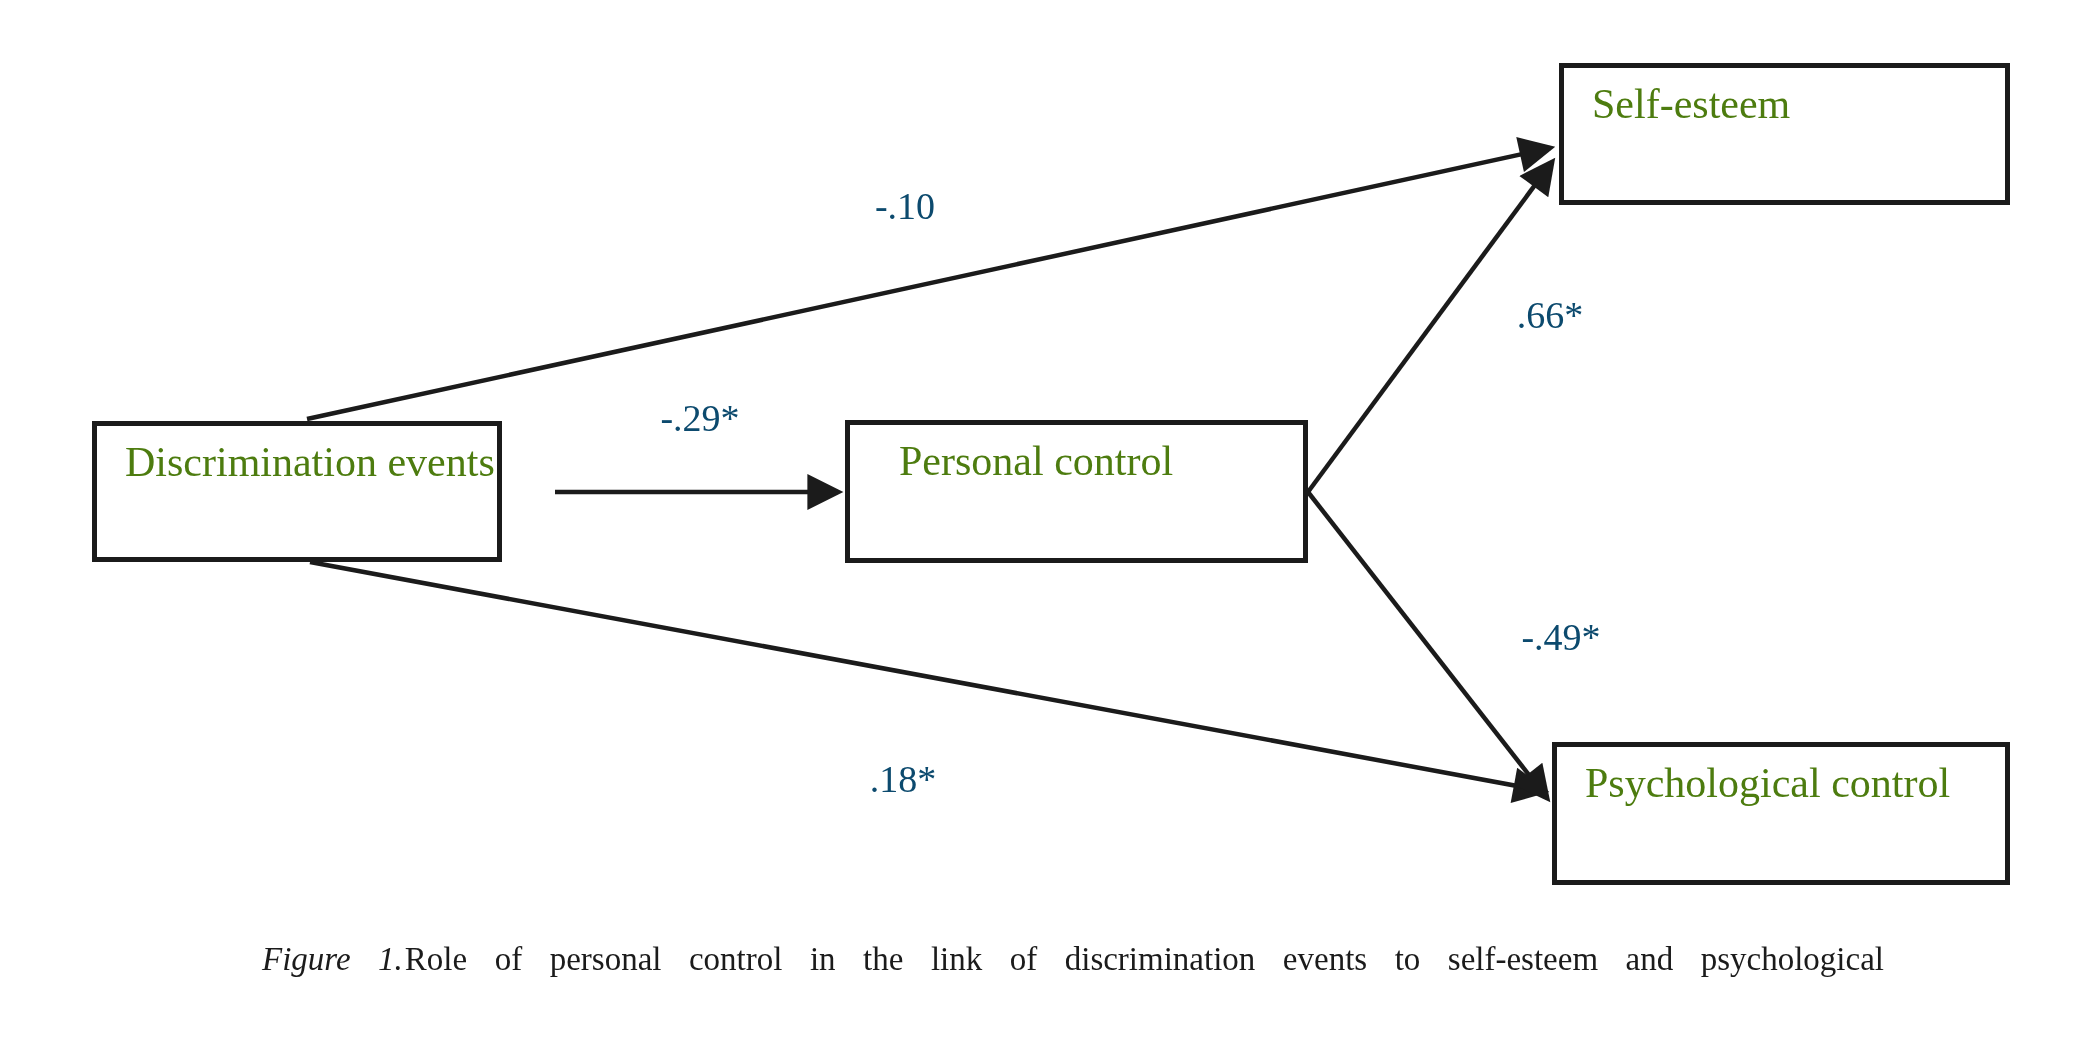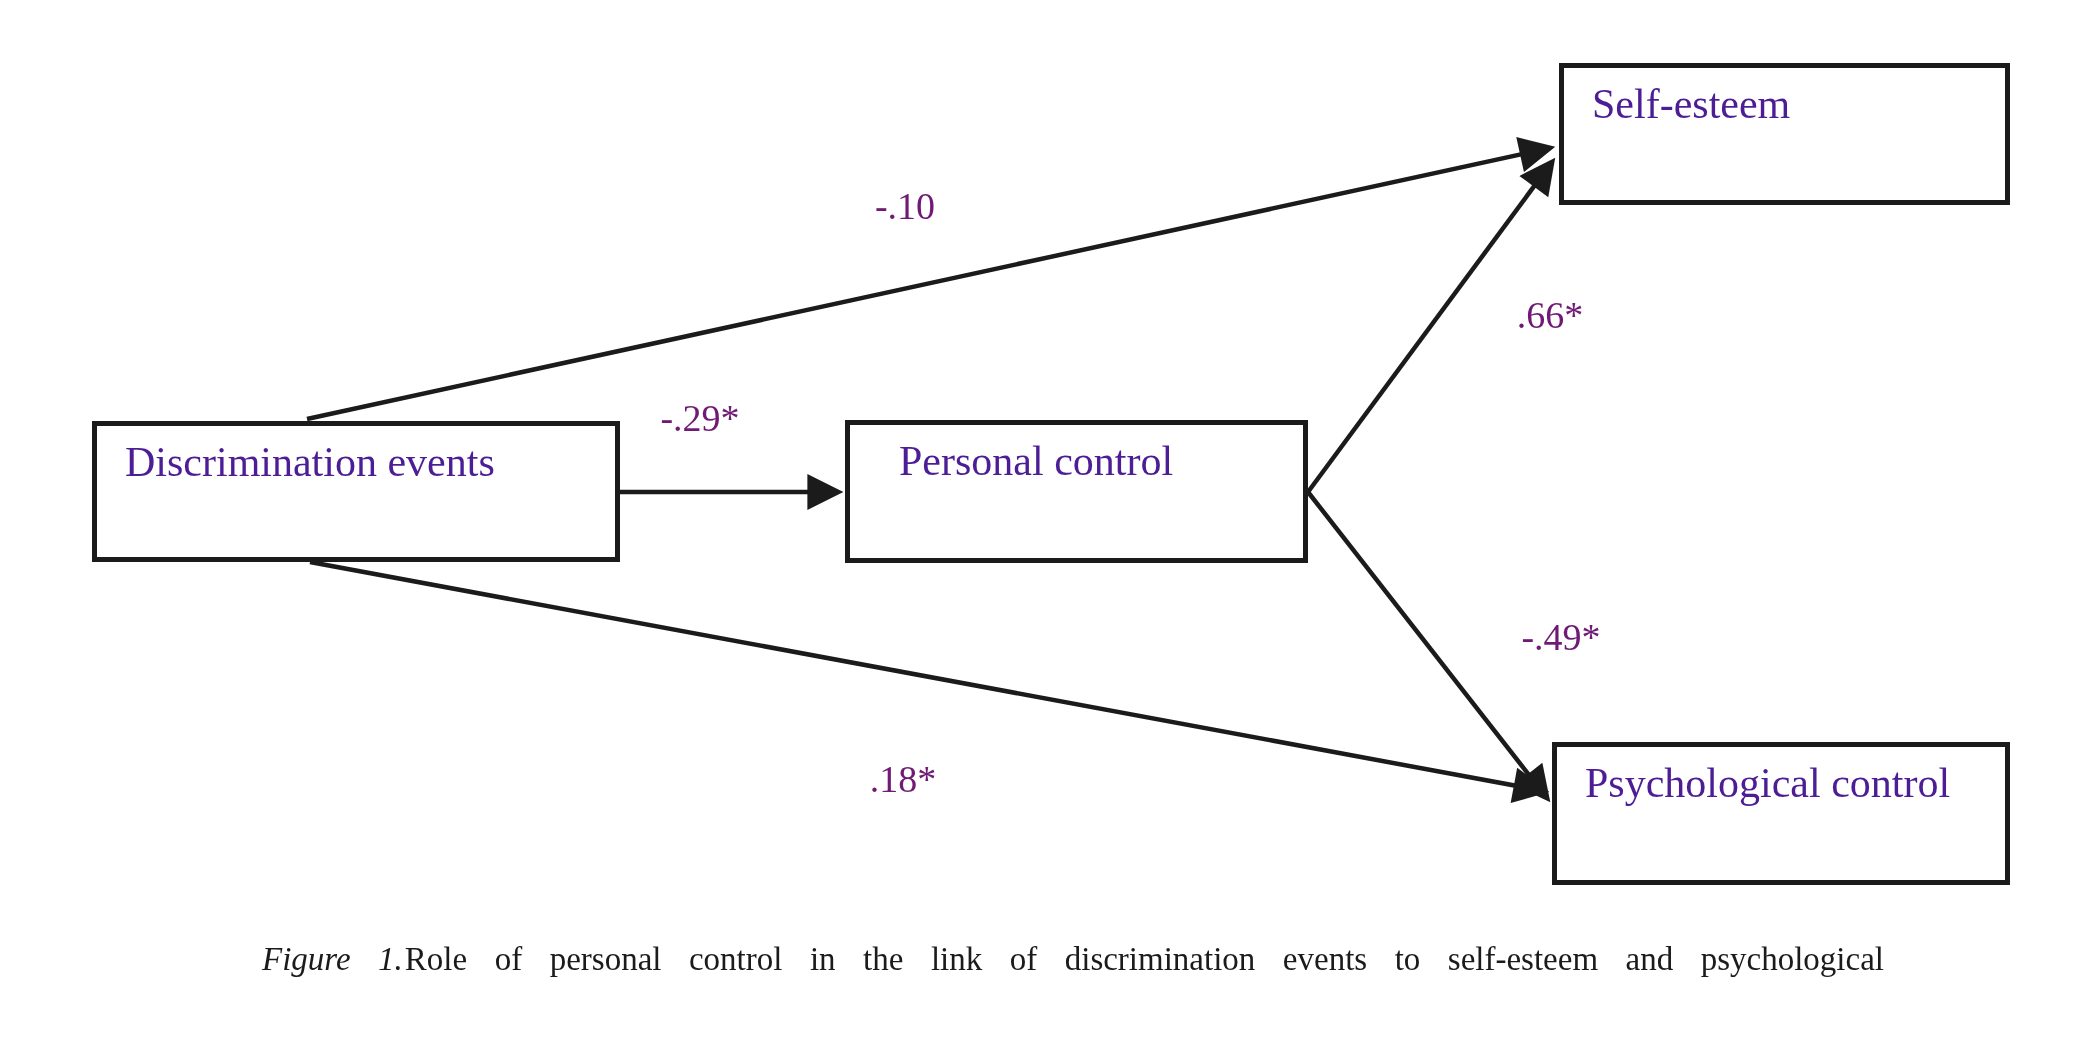--- a/index.html
+++ b/index.html
@@ -33,33 +33,33 @@
     box-sizing: border-box;
     border: 5px solid #1b1b1b;
     background: #ffffff;
   }
   .node .node-label {
     display: block;
     padding: 12px 0 0 28px;
     font-size: 42px;
     line-height: 1.15;
     white-space: nowrap;
-    color: #4c1d95;
+    color: #4d7c0f;
   }
-  .node-discrimination { left: 92px;  top: 421px; width: 528px; height: 141px; }
+  .node-discrimination { left: 92px;  top: 421px; width: 410px; height: 141px; }
   .node-personal      { left: 845px;  top: 420px; width: 463px; height: 143px; padding-left: 21px; }
   .node-selfesteem    { left: 1559px; top: 63px;  width: 451px; height: 142px; }
   .node-distress      { left: 1552px; top: 742px; width: 458px; height: 143px; }
 
   .coef {
     position: absolute;
     transform: translate(-50%, -50%);
     font-size: 38px;
     white-space: nowrap;
-    color: #701a75;
+    color: #0c4a6e;
   }
   .coef-de-se { left: 905px;  top: 206px; }
   .coef-de-pc { left: 700px;  top: 418px; }
   .coef-de-pd { left: 903px;  top: 779px; }
   .coef-pc-se { left: 1550px; top: 315px; }
   .coef-pc-pd { left: 1553px; top: 637px; margin-left: 8px; }
 
   .caption {
     position: absolute;
     left: 262px;

